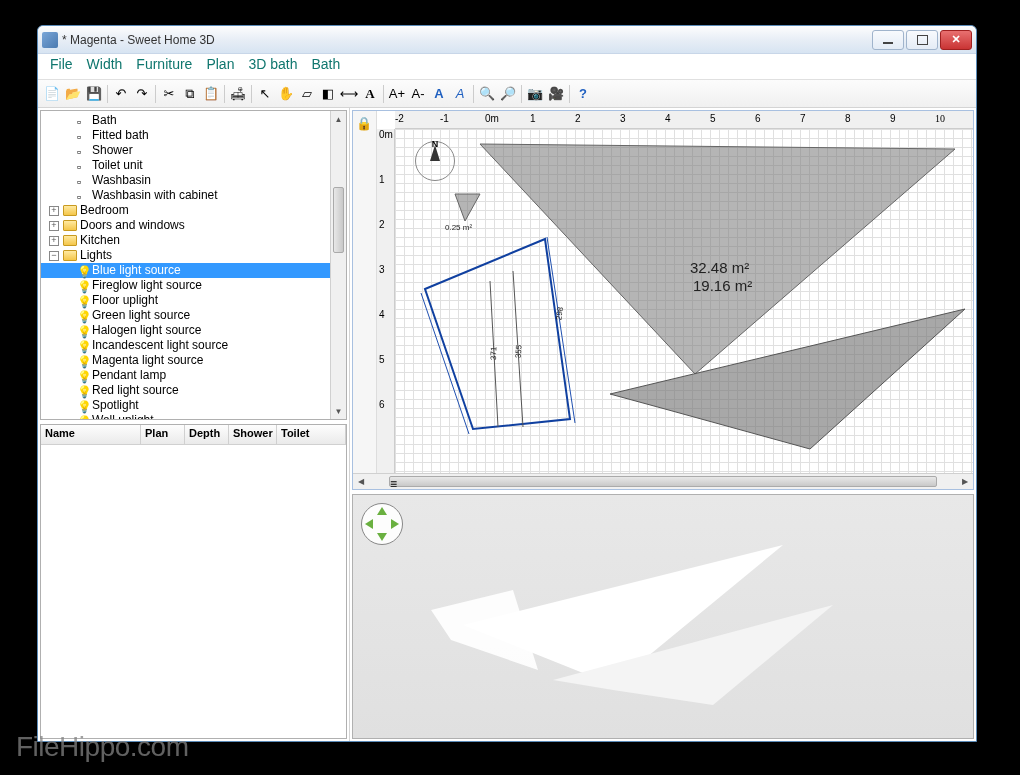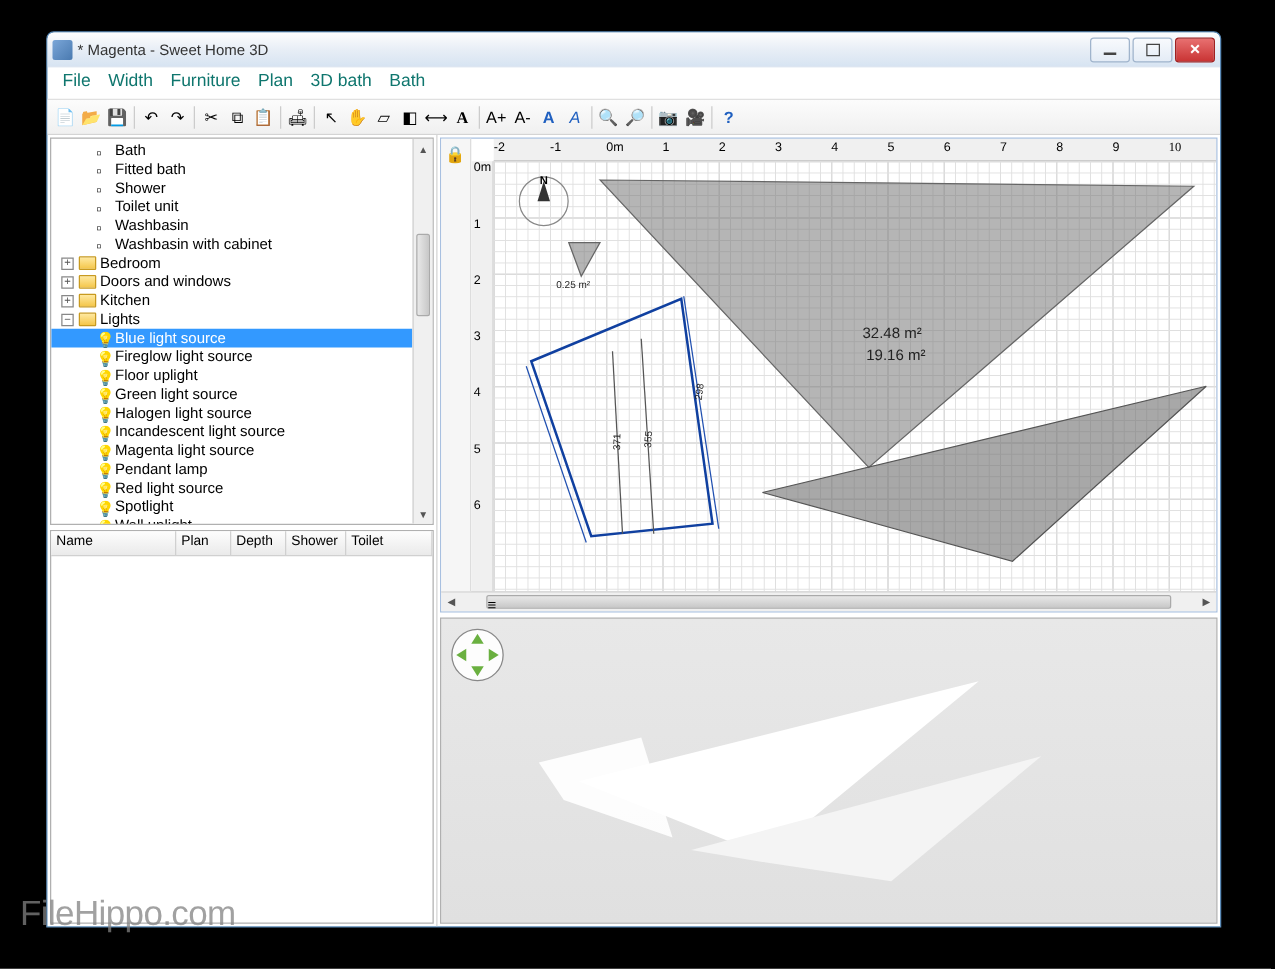--- a/index.html
+++ b/index.html
@@ -146,20 +146,21 @@
   border: 1px solid #b0b0b0;
   margin: 2px;
   background: #fff;
 }
 .table-header {
   display: flex;
   height: 20px;
   border-bottom: 1px solid #d0d0d0;
   background: linear-gradient(to bottom, #fdfdfd, #eaeaea);
   font-size: 11px;
+  font-weight: bold;
 }
 .table-header div {
   padding: 2px 4px;
   border-right: 1px solid #d0d0d0;
 }
 
 .right-panel { flex: 1; display: flex; flex-direction: column; }
 .plan-view {
   height: 380px;
   border: 1px solid #a8c0e0;
@@ -226,25 +227,25 @@
   display: flex;
   align-items: center;
   justify-content: center;
 }
 .nav-arrow { position: absolute; width: 0; height: 0; }
 .nav-arrow.up { border-left: 5px solid transparent; border-right: 5px solid transparent; border-bottom: 8px solid #6ab040; top: 3px; }
 .nav-arrow.down { border-left: 5px solid transparent; border-right: 5px solid transparent; border-top: 8px solid #6ab040; bottom: 3px; }
 .nav-arrow.left { border-top: 5px solid transparent; border-bottom: 5px solid transparent; border-right: 8px solid #6ab040; left: 3px; }
 .nav-arrow.right { border-top: 5px solid transparent; border-bottom: 5px solid transparent; border-left: 8px solid #6ab040; right: 3px; }
 
-.plan-label { position: absolute; font-size: 12px; color: #222; }
+.plan-label { position: absolute; font-size: 15px; color: #222; }
 
 .watermark {
   position: absolute;
-  bottom: 28px;
+  bottom: 12px;
   left: 16px;
   font-size: 28px;
   color: rgba(130,130,130,0.75);
   font-family: Arial, sans-serif;
   letter-spacing: -0.5px;
 }
 </style>
 </head>
 <body>
 

